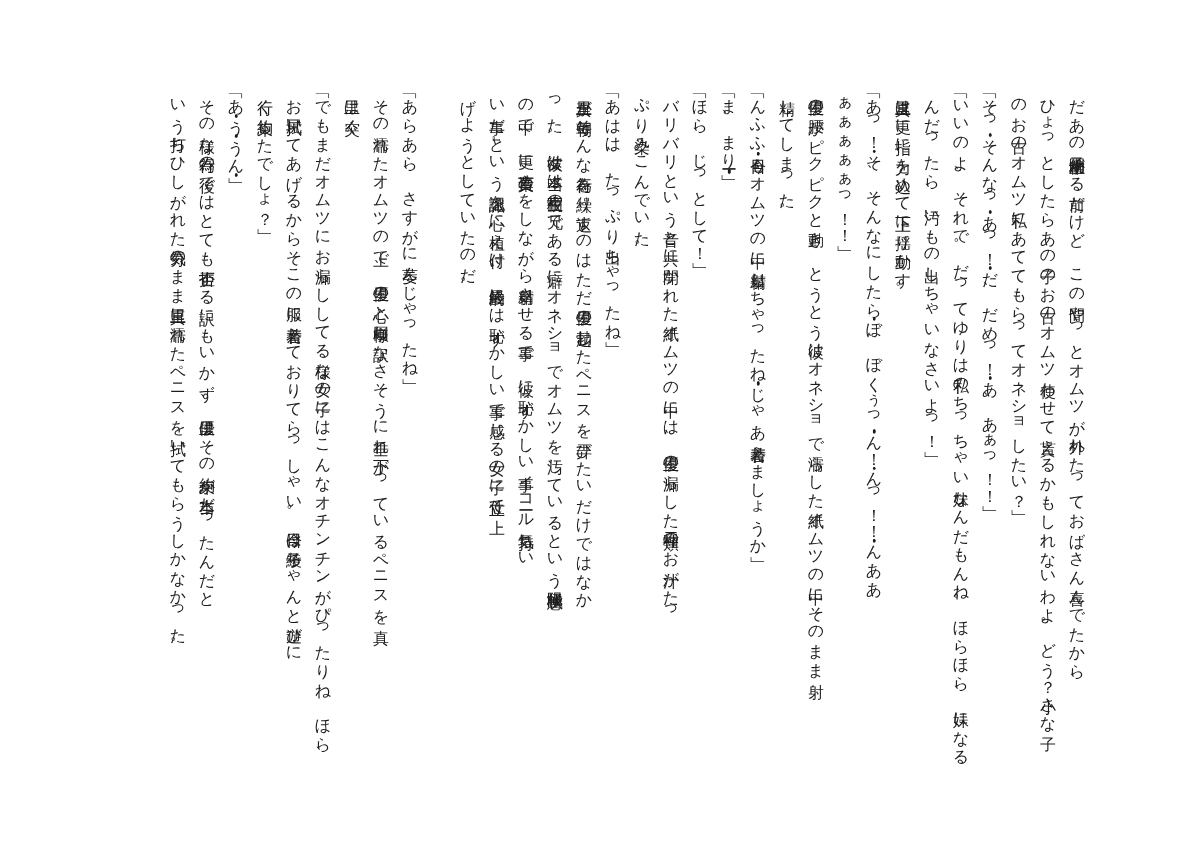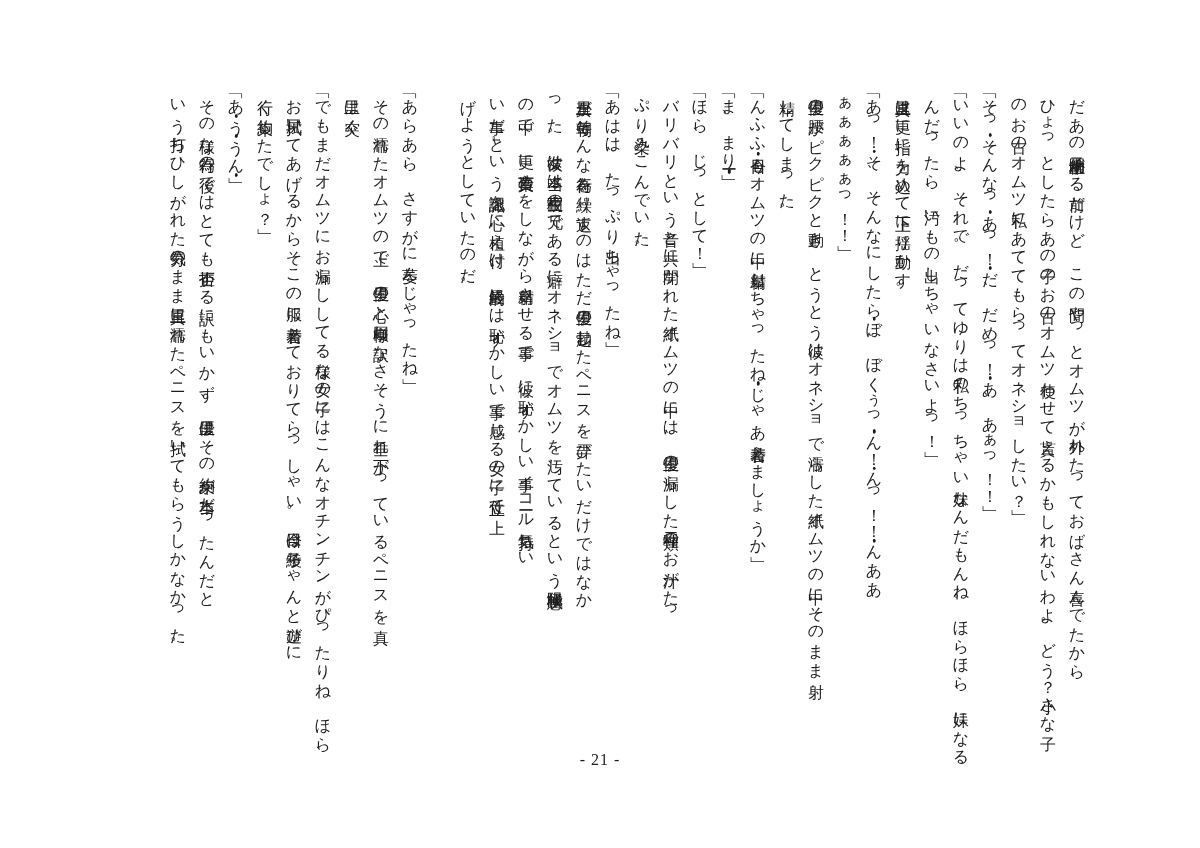--- a/index.html
+++ b/index.html
@@ -81,14 +81,13 @@
       <div class="tcol">「あらあら、さすがに萎んじゃったね」</div>
       <div class="tcol">その濡れたオムツの上で、優里の心と同様申し訳なさそうに垂れ下がっているペニスを真</div>
       <div class="tcol">里は突く。</div>
       <div class="tcol">「でもまだオムツにお漏らししてる様な女の子にはこんなオチンチンがぴったりね　ほら、</div>
       <div class="tcol">お尻拭いてあげるからそこの服に着替えておりてらっしゃい。今日は綾子ちゃんと遊びに</div>
       <div class="tcol">行く約束したでしょ？」</div>
       <div class="tcol">「あ・・・う・・・うん・・・」</div>
       <div class="tcol">その様な行為の後ではとても拒否する訳にもいかず、優里はその約束が本当だったんだと</div>
       <div class="tcol">いう打ちひしがれた気分のまま真里に濡れたペニスを拭いてもらうしかなかった。</div>
     </div>
-  <div class="page-number">- 21 -</div>
 </div>
 
 </body></html>

